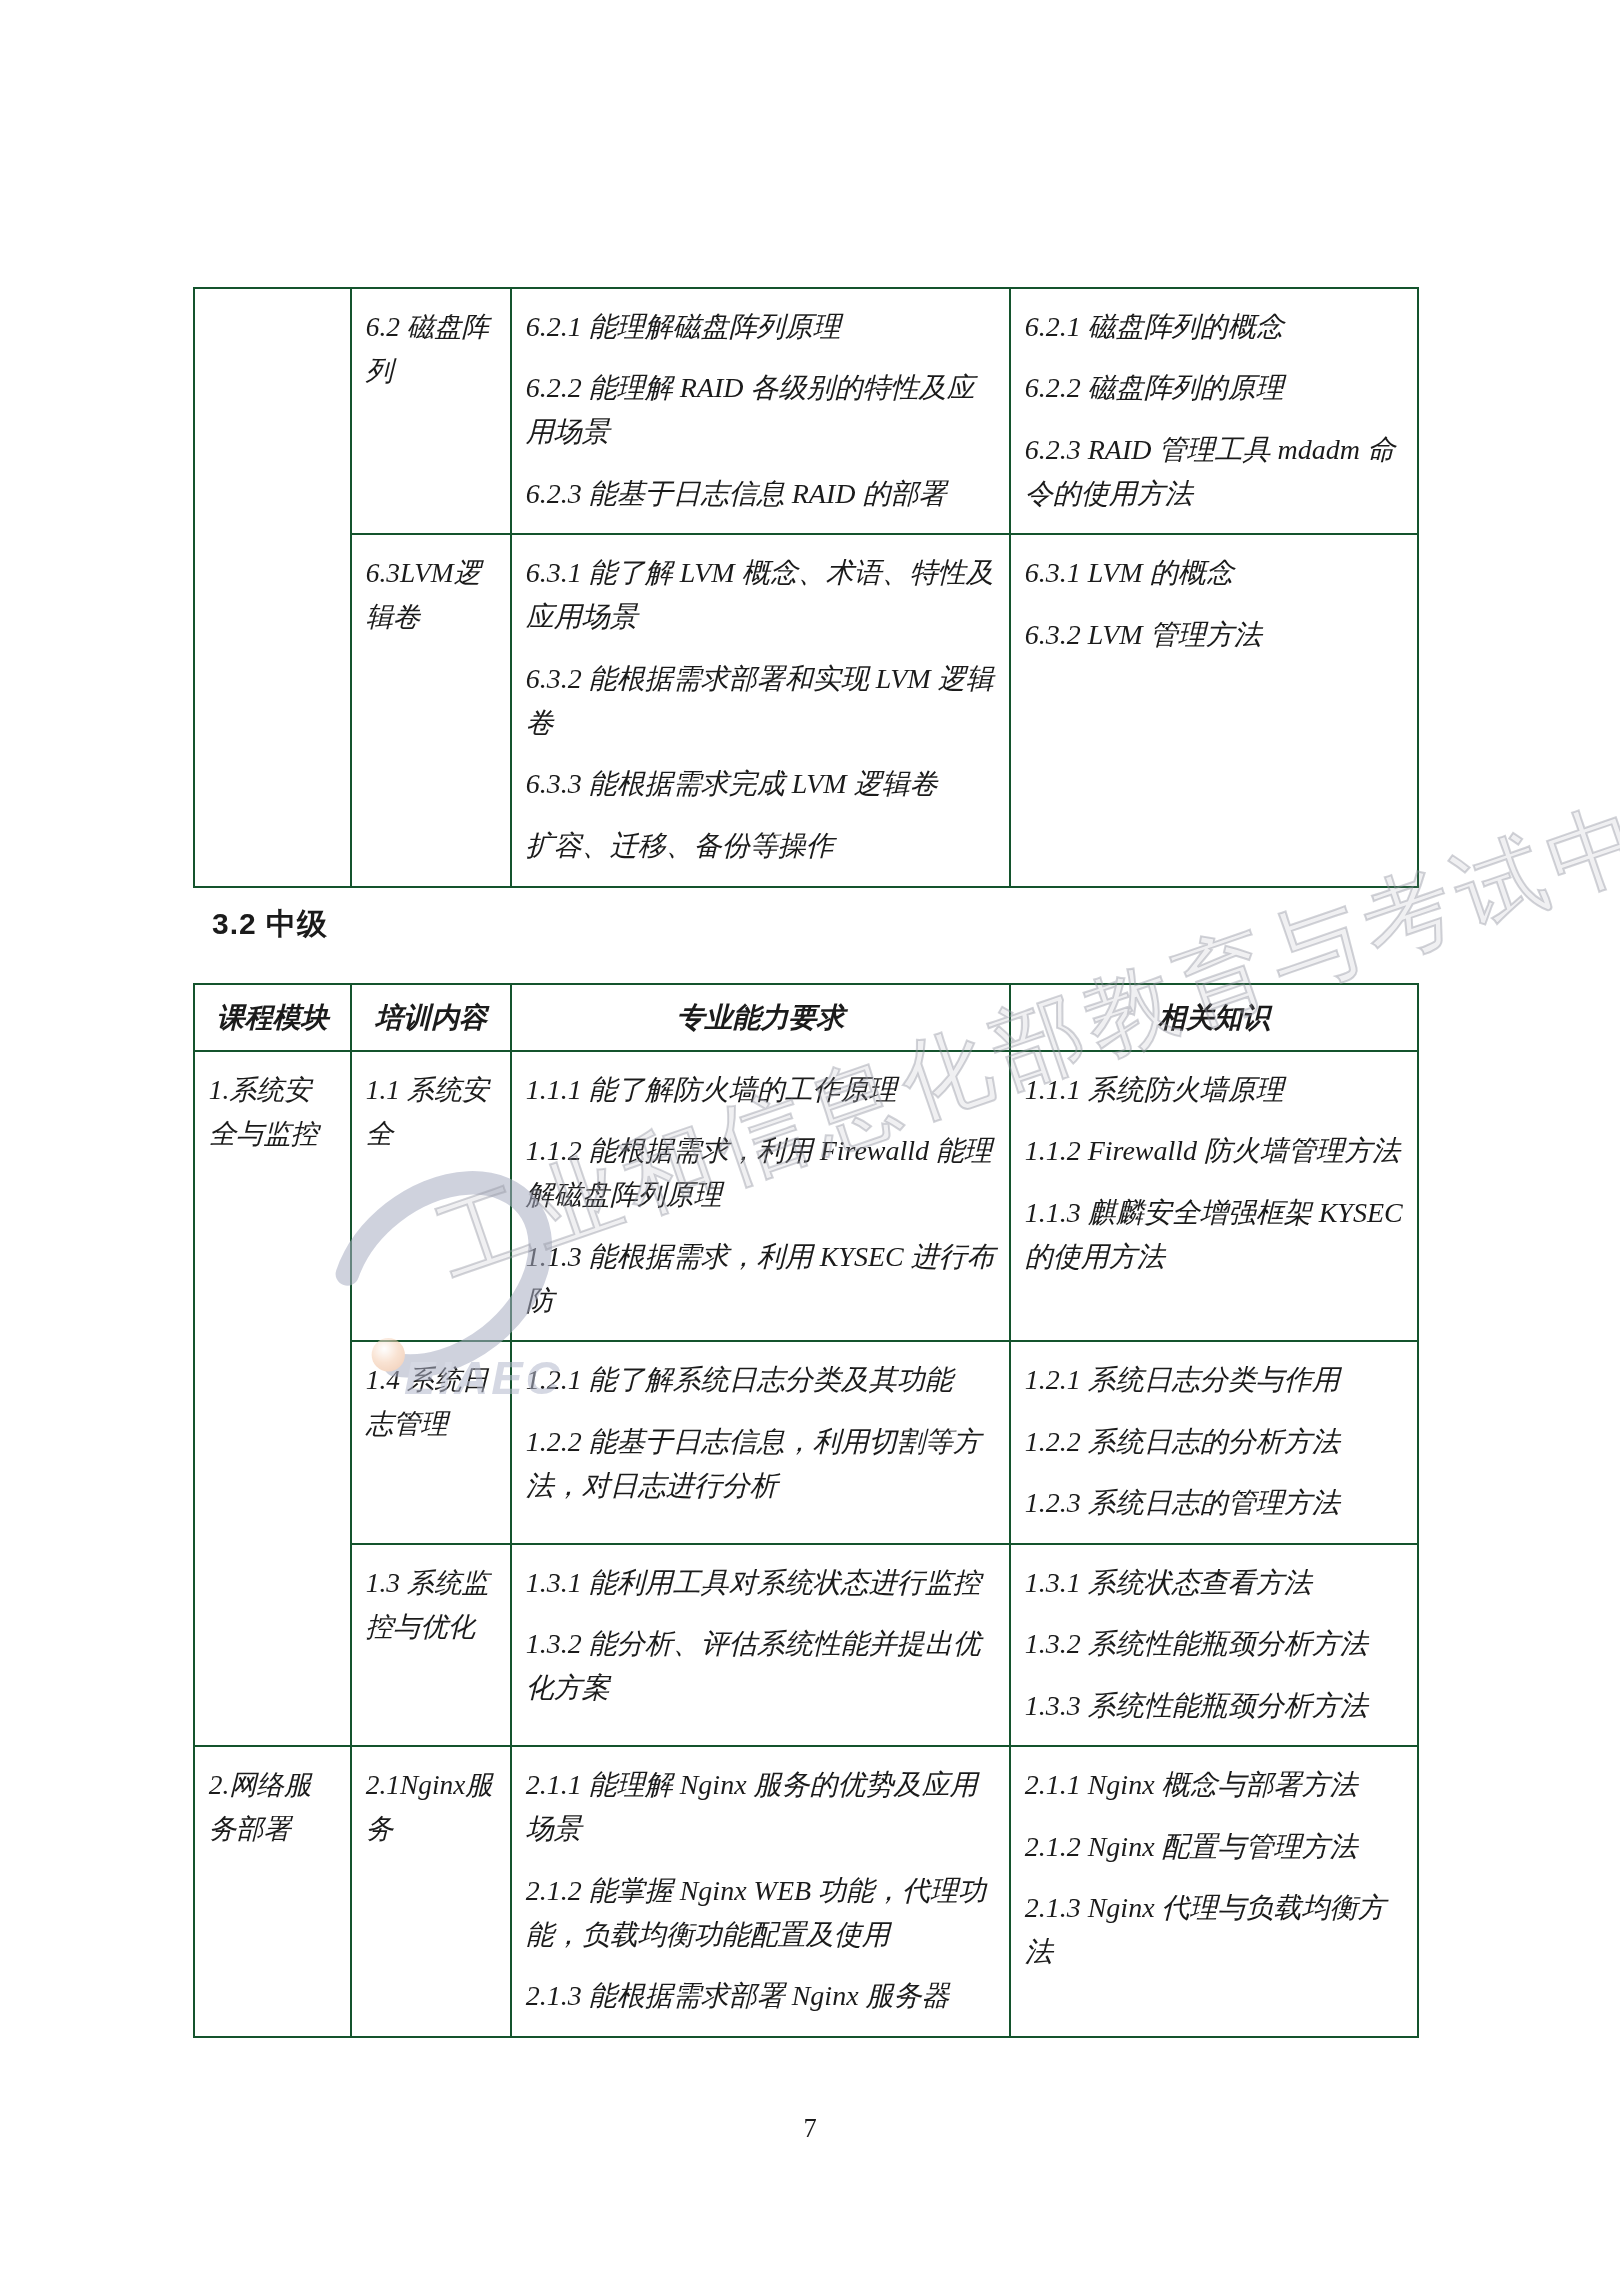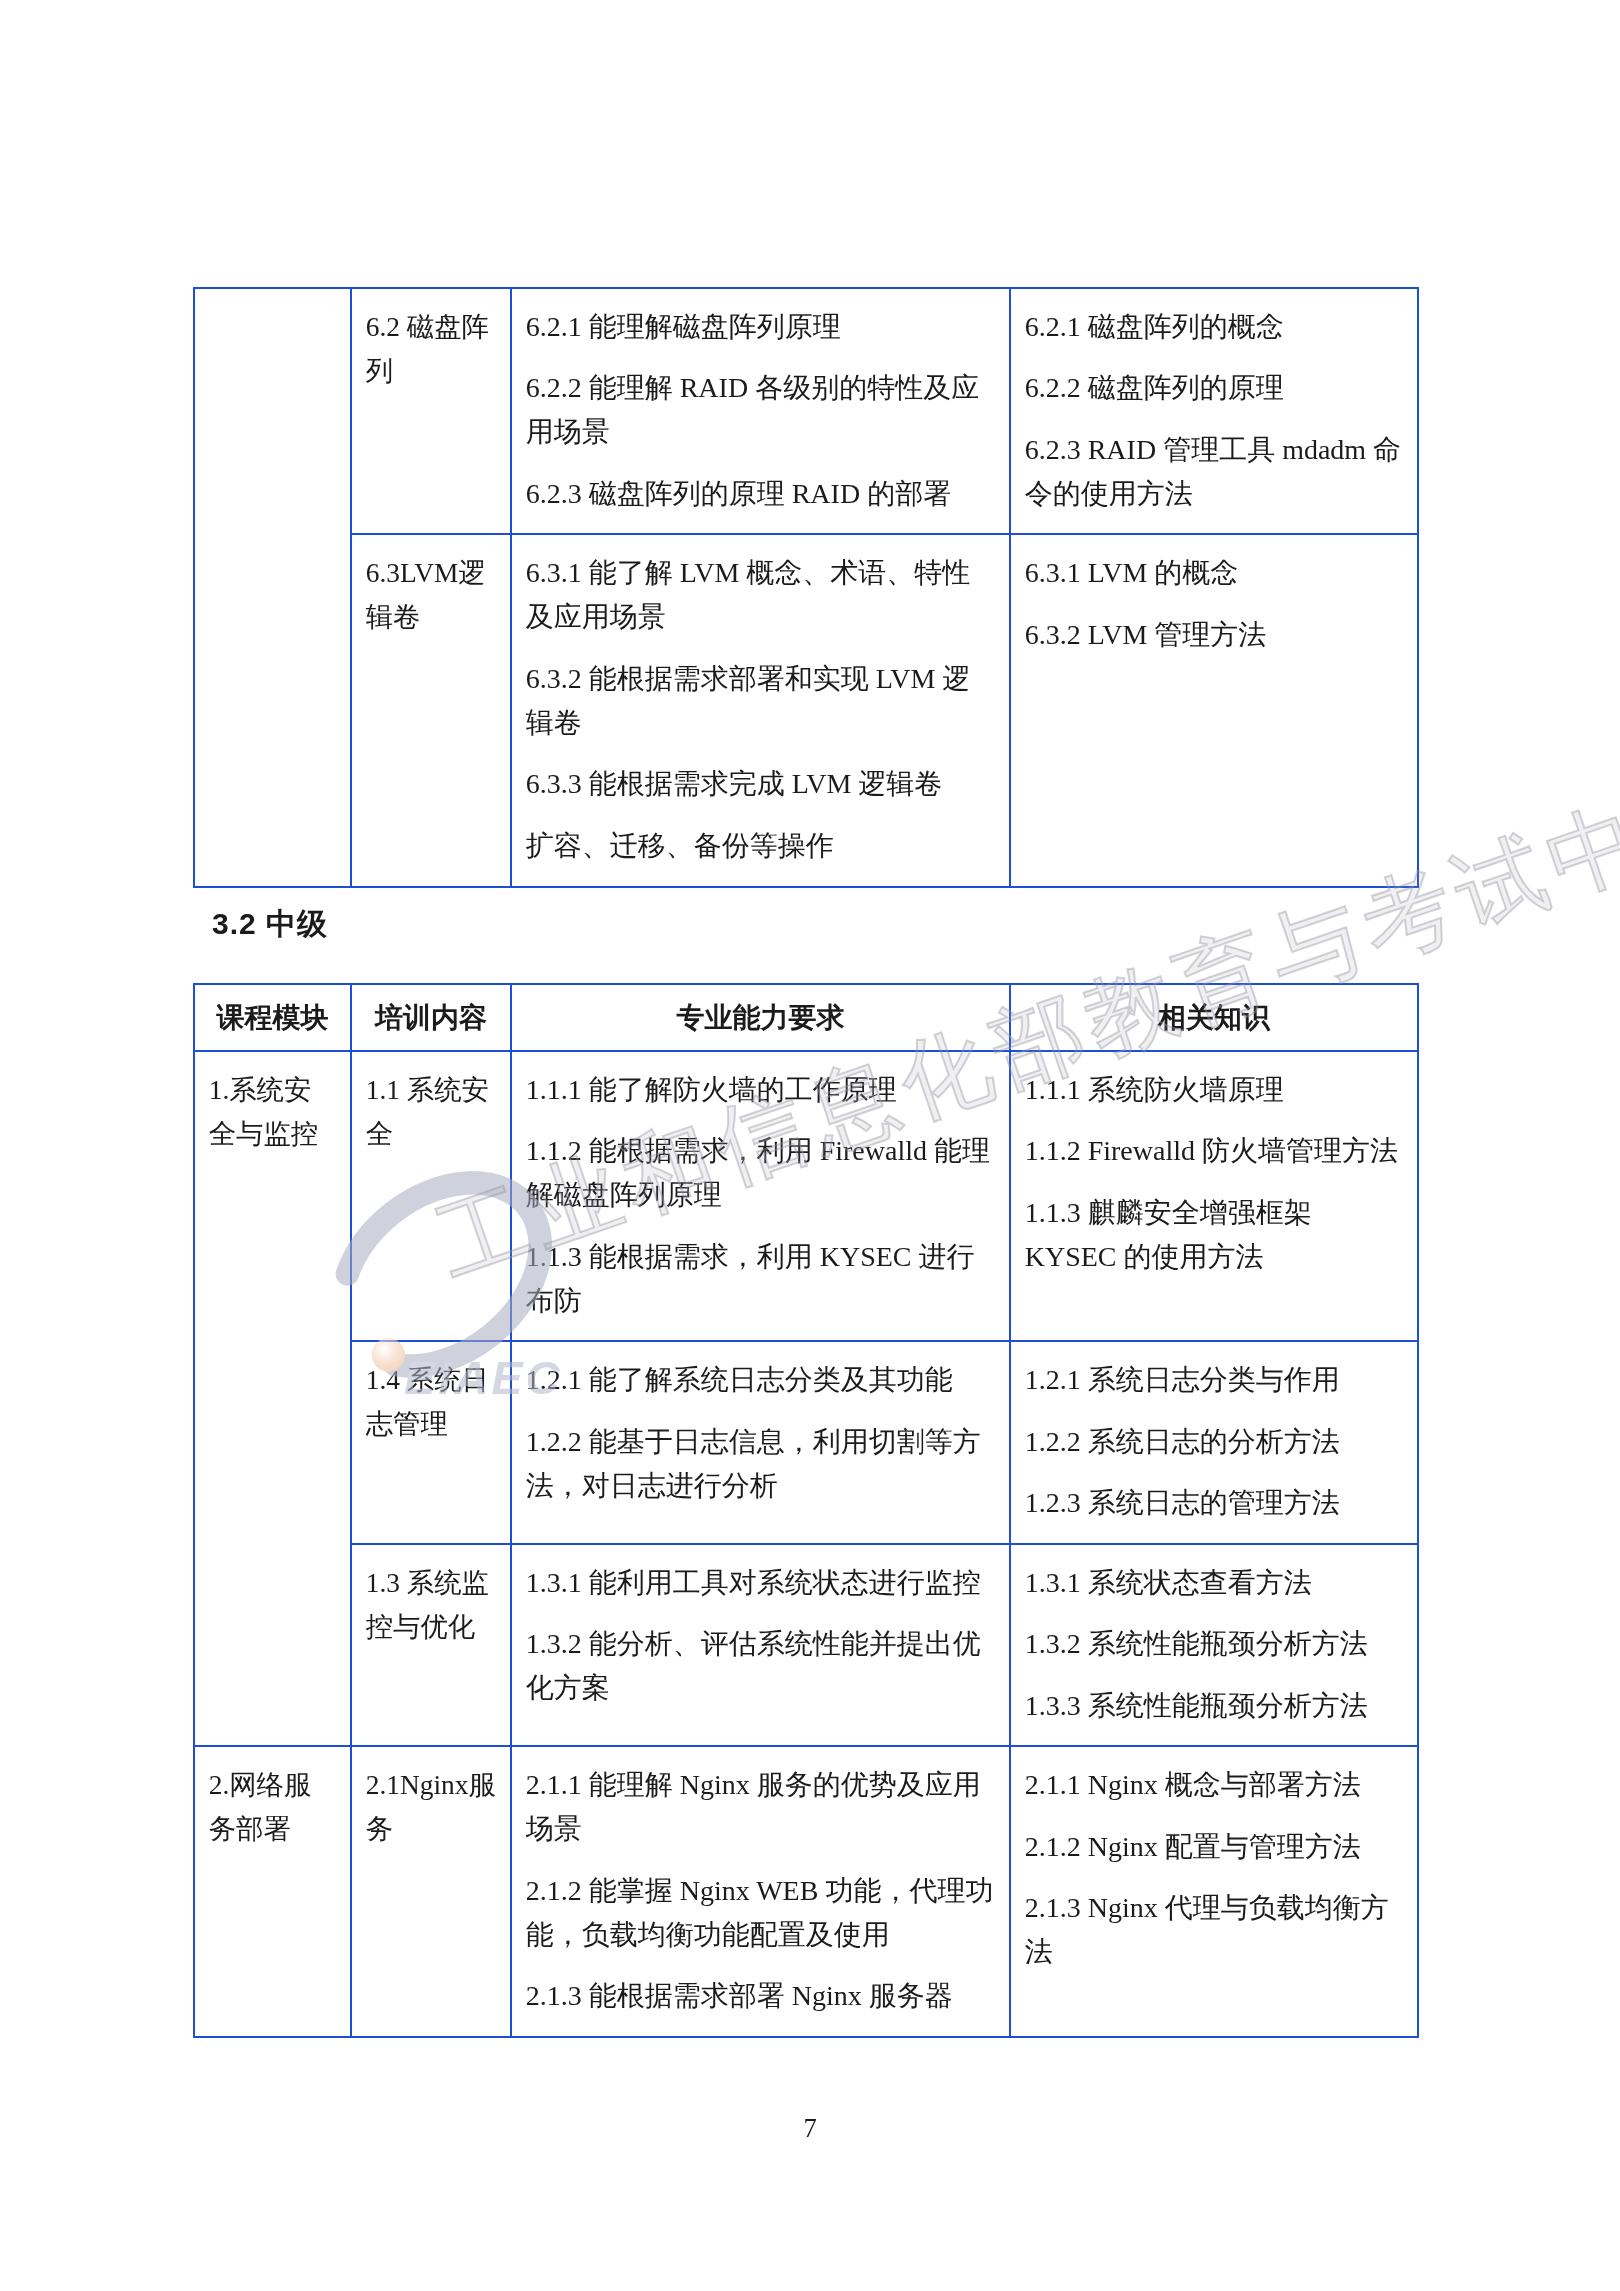--- a/index.html
+++ b/index.html
@@ -12,24 +12,25 @@
     font-family:"Liberation Serif","DejaVu Serif",serif;
     color:#1b1b1b;
   }
   table.sheet{
     position:absolute;
     border-collapse:collapse;
     table-layout:fixed;
     width:1223px;
   }
   table.sheet td,table.sheet th{
-    border:2px solid #1d4ed8;
+    border:2px solid #14532d;
     vertical-align:top;
     padding:15.7px 13.7px 0 13.7px;
     overflow:hidden;
+    font-style:italic;
   }
   table.sheet th{
     font-family:"Liberation Sans","DejaVu Sans",sans-serif;
     font-weight:bold;
     font-size:28px;
     text-align:center;
     vertical-align:middle;
     padding:0;
   }
   .t1{left:193px;top:287px;}
@@ -97,21 +98,21 @@
         <col style="width:499px">
         <col style="width:408px">
       </colgroup>
     <tbody>
         <tr style="height:222px">
       <td class="module" rowspan="2"></td>
       <td class="content">6.2 磁盘阵列</td>
       <td>
         <p class="item">6.2.1 能理解磁盘阵列原理</p>
         <p class="item">6.2.2 能理解 RAID 各级别的特性及应用场景</p>
-        <p class="item">6.2.3 磁盘阵列的原理 RAID 的部署</p>
+        <p class="item">6.2.3 能基于日志信息 RAID 的部署</p>
       </td>
       <td>
         <p class="item">6.2.1 磁盘阵列的概念</p>
         <p class="item">6.2.2 磁盘阵列的原理</p>
         <p class="item">6.2.3 RAID 管理工具 mdadm 命令的使用方法</p>
       </td>
     </tr>
     <tr style="height:316px">
       <td class="content">6.3LVM逻辑卷</td>
       <td>

